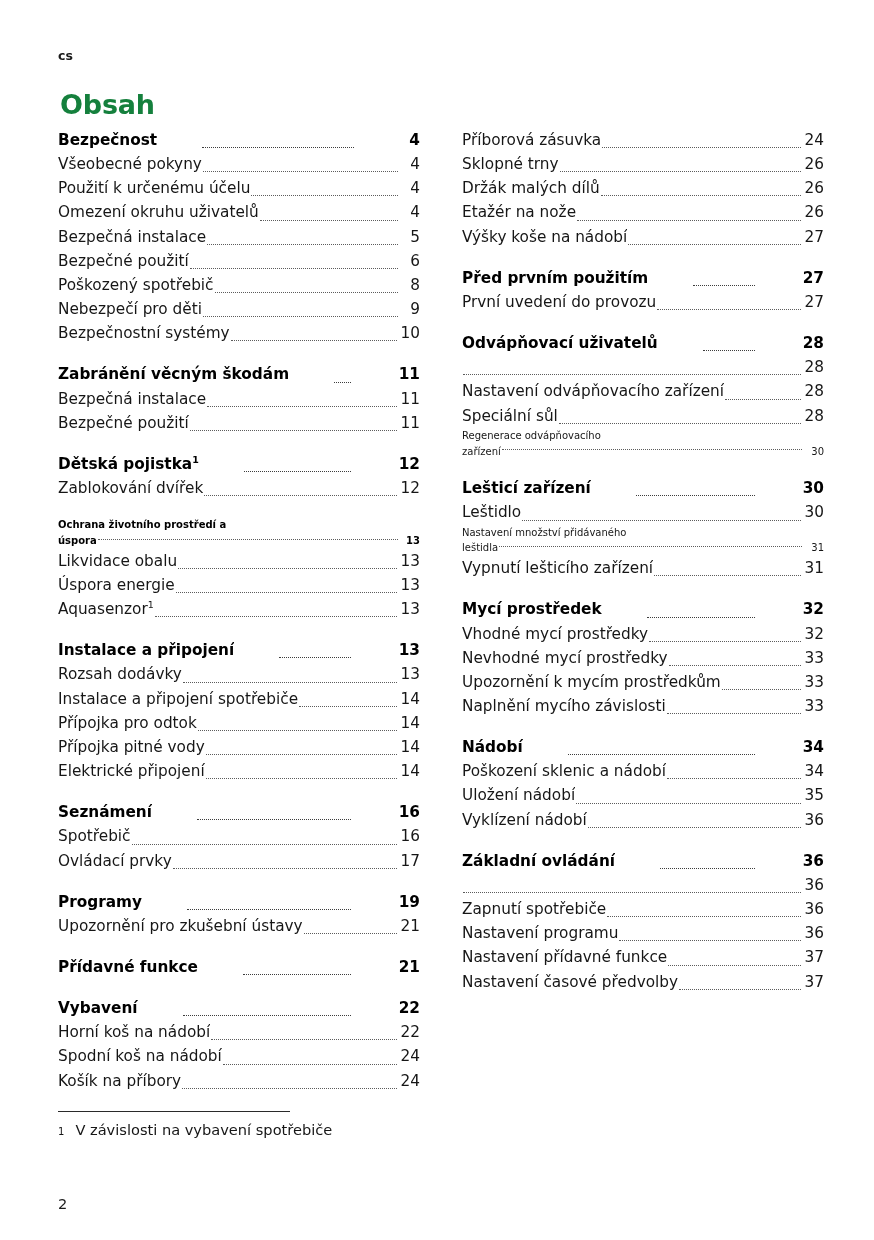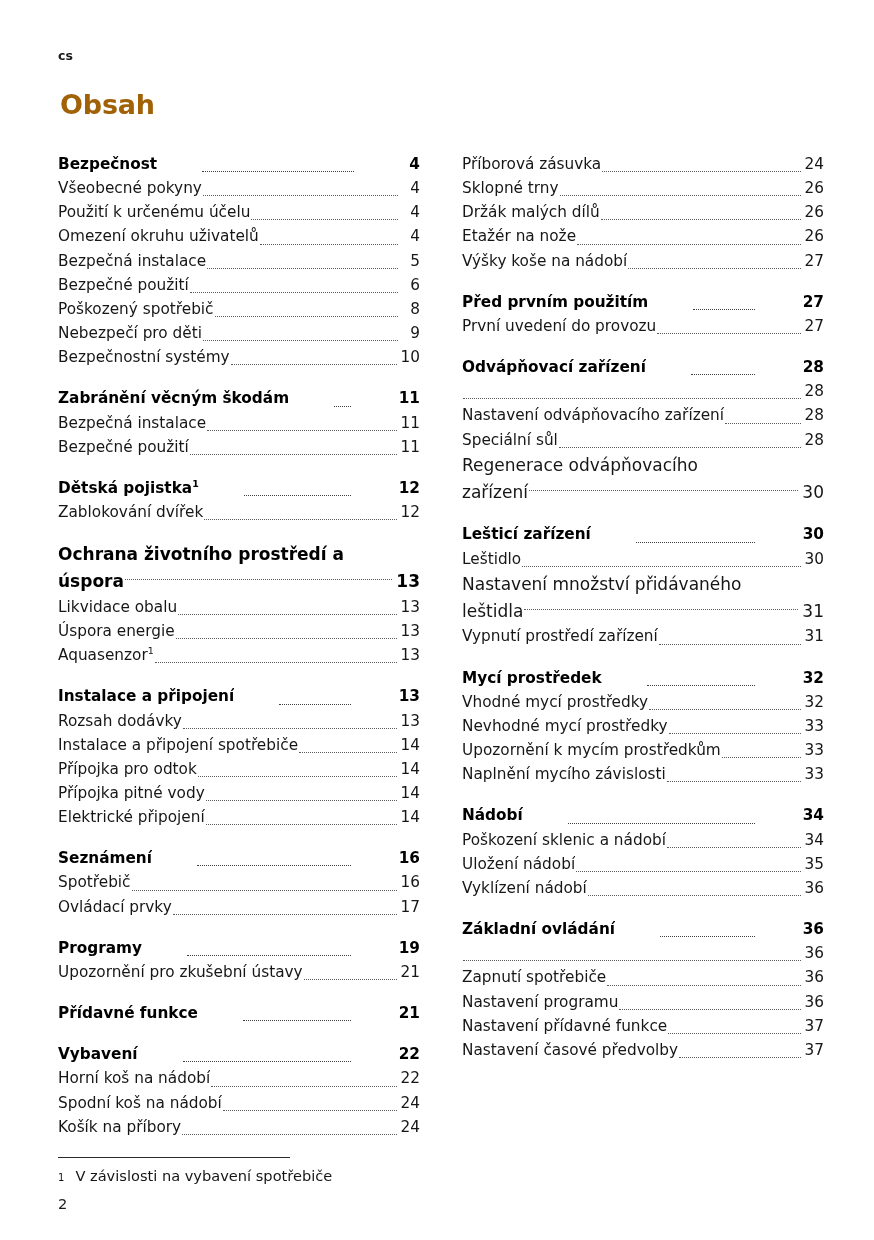--- a/index.html
+++ b/index.html
@@ -27,22 +27,22 @@
     font-size: 12.5px;
     font-weight: bold;
     letter-spacing: 0.2px;
     color: #1a1a1a;
     margin-bottom: 26px;
   }
   .doc-title {
     font-size: 27px;
     font-weight: bold;
     letter-spacing: -0.2px;
-    color: #a16207;
-    margin: 0 0 32px 2px;
+    color: #15803d;
+    margin: 0 0 8px 2px;
   }
   .columns {
     display: flex;
     gap: 42px;
     align-items: flex-start;
   }
   .col {
     width: 362px;
     flex: 0 0 362px;
   }
@@ -81,21 +81,21 @@
   }
   .entry.head {
     font-weight: bold;
     color: #000000;
     gap: 44px;
   }
   .entry.head .dots {
     border-bottom: 1.5px dotted #3d3d3d;
   }
   .entry-multi {
-    font-size: 17px;
+    font-size: 10px;
     line-height: 1.58;
     color: #161616;
   }
   .entry-multi.head {
     font-weight: bold;
     color: #000000;
   }
   .entry-multi .first-line {
     display: block;
   }
@@ -383,21 +383,21 @@
             <span class="page-num">27</span>
           </div>
           <div class="entry">
             <span class="label">První uvedení do provozu</span>
             <span class="dots"></span>
             <span class="page-num">27</span>
           </div>
         </div>
         <div class="group">
           <div class="entry head">
-            <span class="label">Odvápňovací zařízení</span>
+            <span class="label">Odvápňovací uživatelů</span>
             <span class="dots"></span>
             <span class="page-num">28</span>
           </div>
           <div class="entry">
             <span class="dots"></span>
             <span class="page-num">28</span>
           </div>
           <div class="entry">
             <span class="label">Nastavení odvápňovacího zařízení</span>
             <span class="dots"></span>
@@ -430,21 +430,21 @@
           </div>
           <div class="entry-multi">
             <span class="first-line">Nastavení množství přidávaného</span>
             <div class="second-line">
               <span class="label2">leštidla</span>
               <span class="dots"></span>
               <span class="page-num">31</span>
             </div>
           </div>
           <div class="entry">
-            <span class="label">Vypnutí prostředí zařízení</span>
+            <span class="label">Vypnutí lešticího zařízení</span>
             <span class="dots"></span>
             <span class="page-num">31</span>
           </div>
         </div>
         <div class="group">
           <div class="entry head">
             <span class="label">Mycí prostředek</span>
             <span class="dots"></span>
             <span class="page-num">32</span>
           </div>

